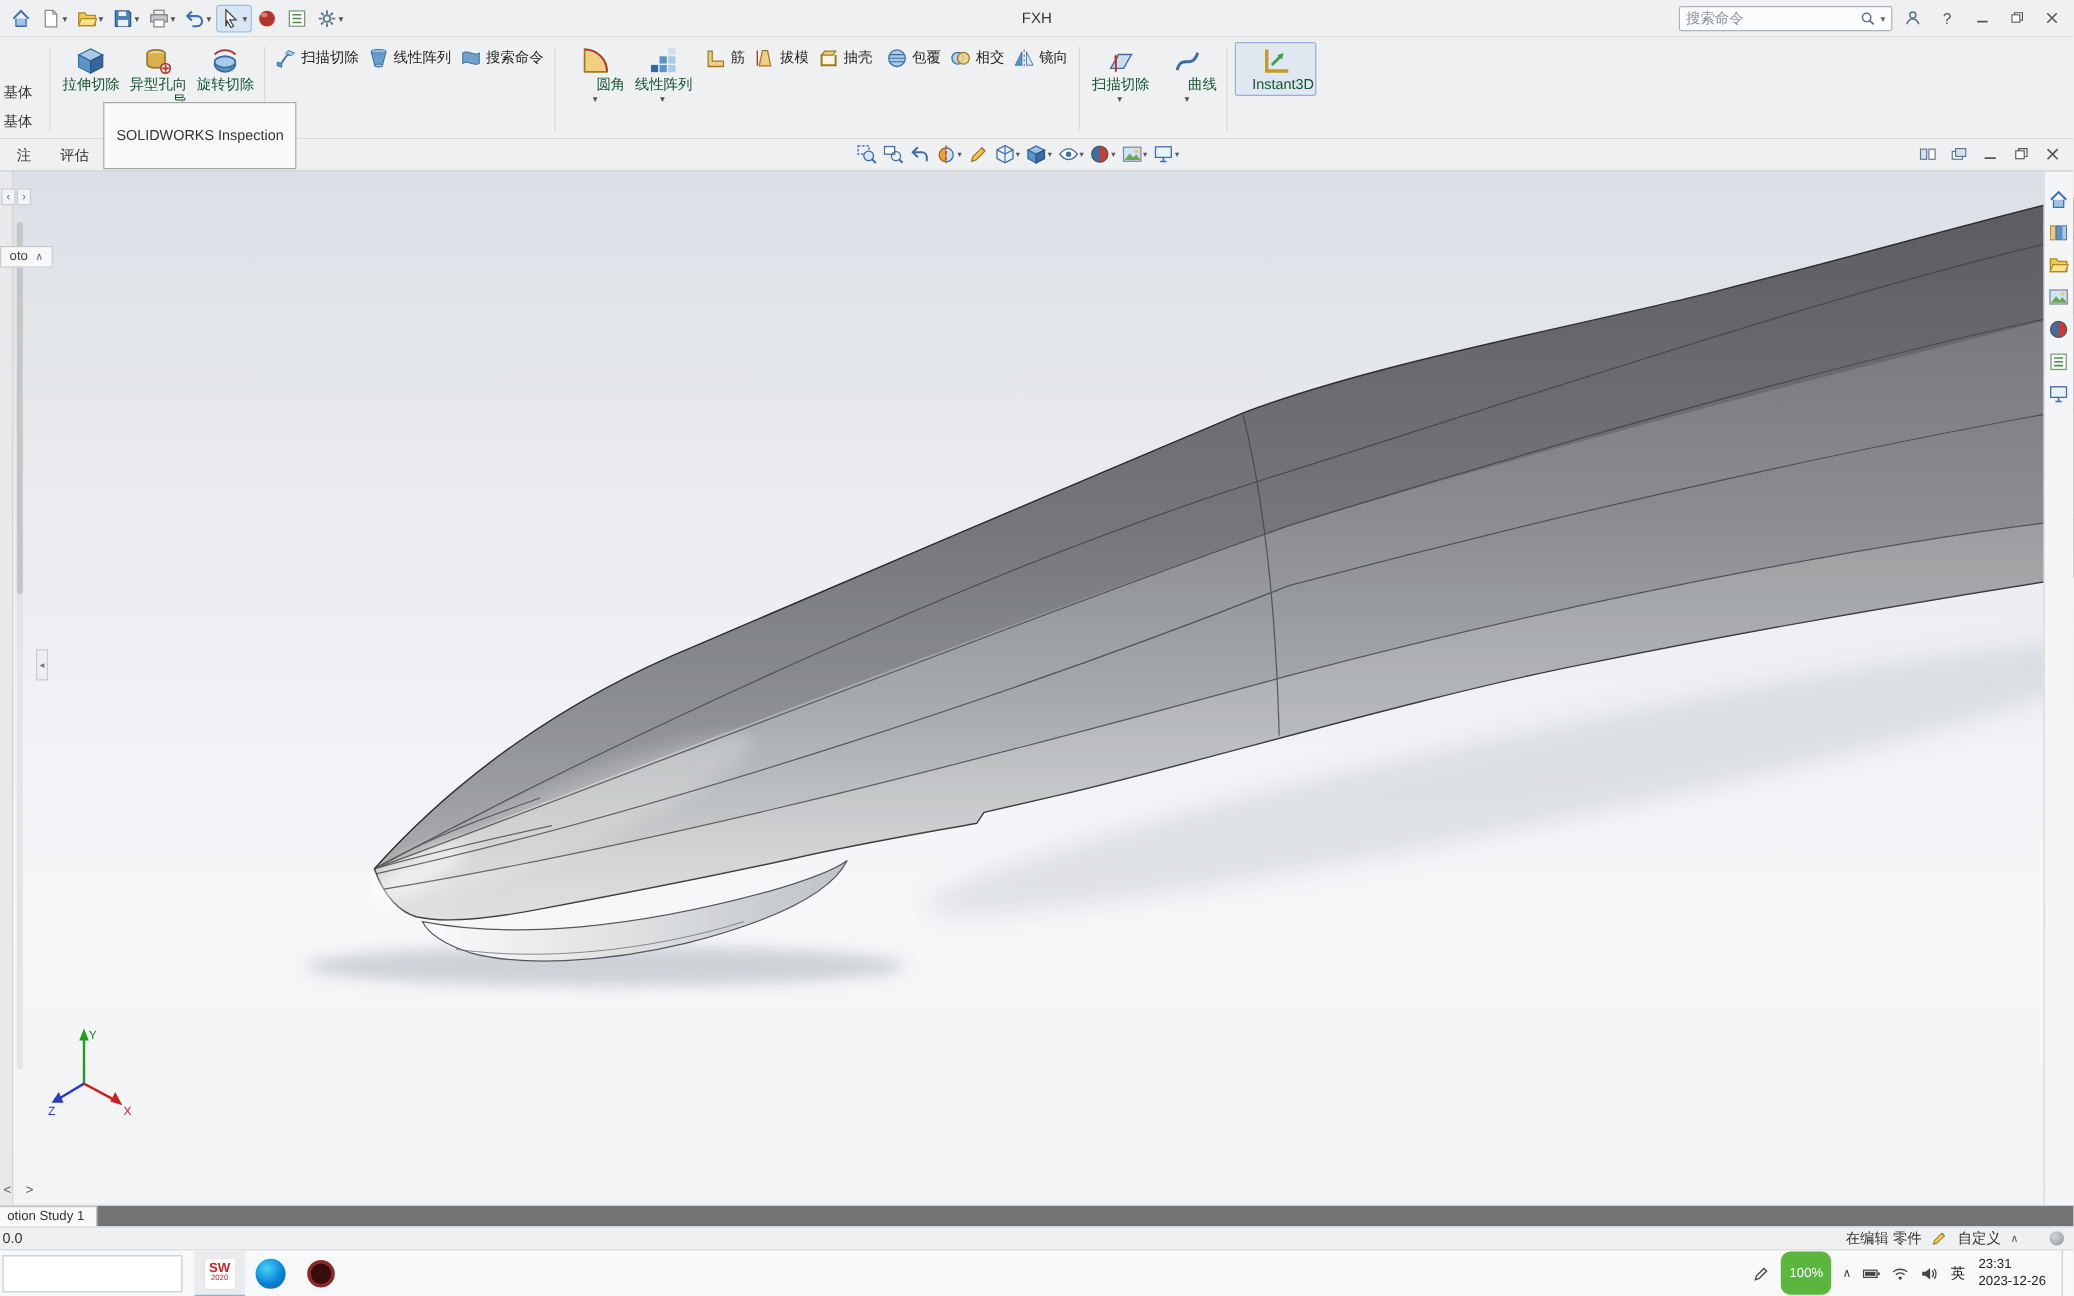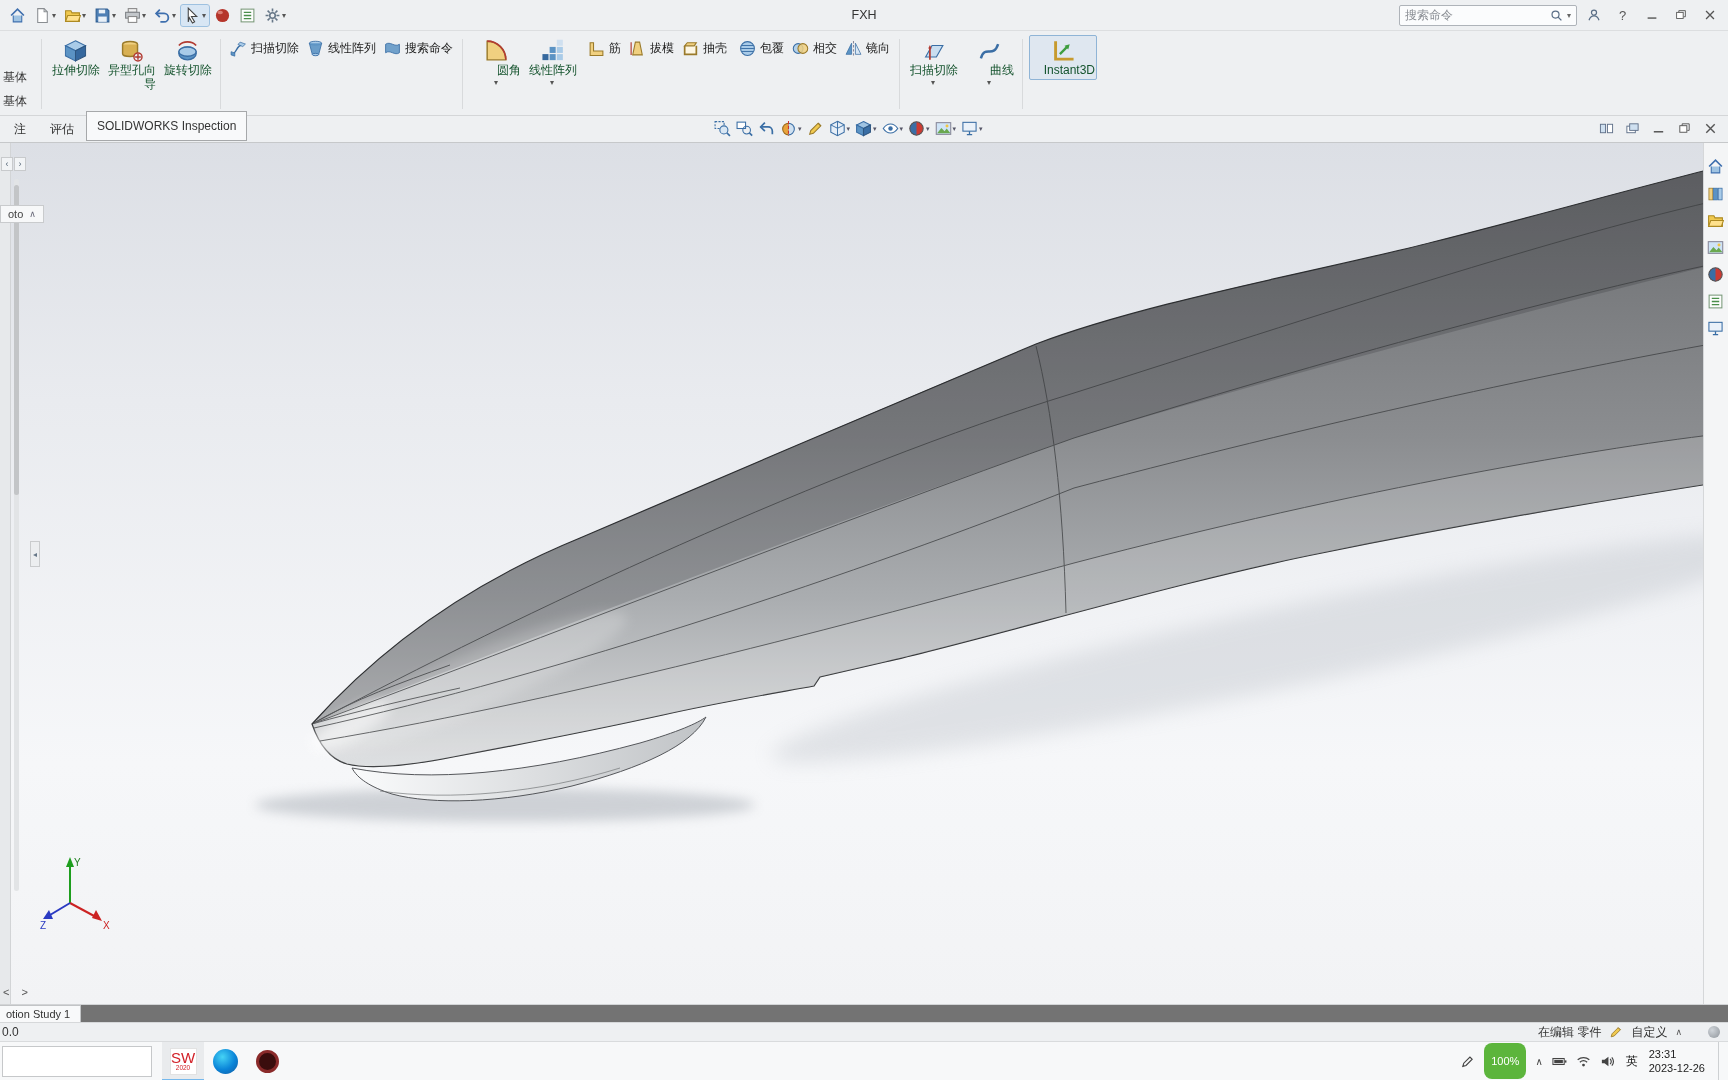--- a/index.html
+++ b/index.html
@@ -44,21 +44,21 @@
   .instant .rbig{width:68px}
   .rsmall{display:flex;align-items:center;gap:4px;padding:3px 4px;height:25px}
   .ric-s{width:17px;height:17px;flex:none}
   .rlabel-s{white-space:nowrap}
 
   
   .tabrow{height:27px;background:#eef0f2;border-bottom:1px solid #c6c8ca;position:relative;
     display:flex;align-items:flex-end}
   .tabs{display:flex;align-items:flex-end;height:100%;padding-left:2px}
   .cmdtab{padding:4px 12px;color:#333;white-space:nowrap}
-  .cmdtab.boxed{border:1px solid #a6a8aa;background:#f8f9fa;padding:7px 10px;margin-bottom:1px}
+  .cmdtab.boxed{border:1px solid #a6a8aa;background:#f8f9fa;padding:20px 10px;margin-bottom:1px}
   .headsup{position:absolute;left:712px;top:2px;display:flex;align-items:center;gap:1px}
   .hu{display:flex;align-items:center;padding:2px;border-radius:2px}
   .hic{width:17px;height:17px;display:block}
   .hcaret{font-size:7px;color:#556;margin-left:1px}
   .docctl{position:absolute;right:6px;top:4px;display:flex;gap:7px}
   .dc{width:19px;height:17px}
   .dc .g{width:15px;height:15px;display:block}
 
   
   .viewport{position:relative;height:861px;overflow:hidden;
@@ -95,21 +95,21 @@
   .dotic{width:12px;height:12px;border-radius:50%;display:block;margin-left:18px;
     background:radial-gradient(circle at 35% 35%,#cfd4d9,#8f959b)}
 
   
   .taskbar{height:39px;background:#f7f8f9;border-top:1px solid #d9dbdd;display:flex;align-items:center}
   .tsearch{width:150px;height:31px;margin:0 10px 0 2px;background:#fff;border:1px solid #c6c8ca;flex:none}
   .tapp{width:42px;height:39px;display:flex;align-items:center;justify-content:center;flex:none}
   .tapp.activeapp{background:#e9ebed;box-shadow:inset 0 -2px 0 #76b9ed}
   .swtile{width:27px;height:27px;background:#fff;border:1px solid #e2e2e2;display:flex;
     flex-direction:column;align-items:center;justify-content:center;line-height:1}
-  .sw1{color:#d22128;font-weight:normal;font-size:15px}
+  .sw1{color:#d22128;font-weight:bold;font-size:11px}
   .sw2{color:#d22128;font-size:6.5px}
   .edge{width:25px;height:25px;border-radius:50%;
     background:radial-gradient(circle at 38% 32%,#45d3f5,#0a84d8 55%,#155a9e)}
   .rec{width:23px;height:23px;border-radius:50%;background:#3a0d0d;border:3px solid #8a2a2a}
   .tray{margin-left:auto;display:flex;align-items:center;gap:9px;padding-right:4px}
   .tr-ic{width:15px;height:15px;display:block}
   .battpill{background:#5cb53c;border-radius:8px;padding:12px 7px;font-size:11px;color:#fff;white-space:nowrap}
   .tr-caret{font-size:10px;color:#444}
   .ime{font-size:12px;color:#222;padding:0 2px}
   .clock{text-align:left;font-size:11px;line-height:1.3;color:#222;white-space:nowrap}

